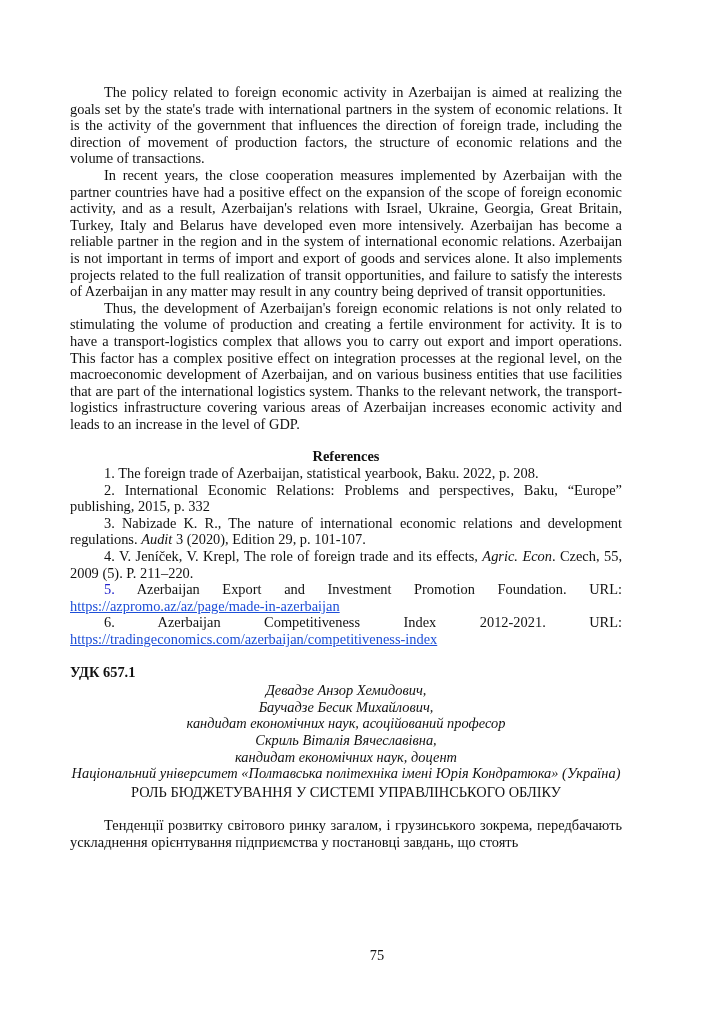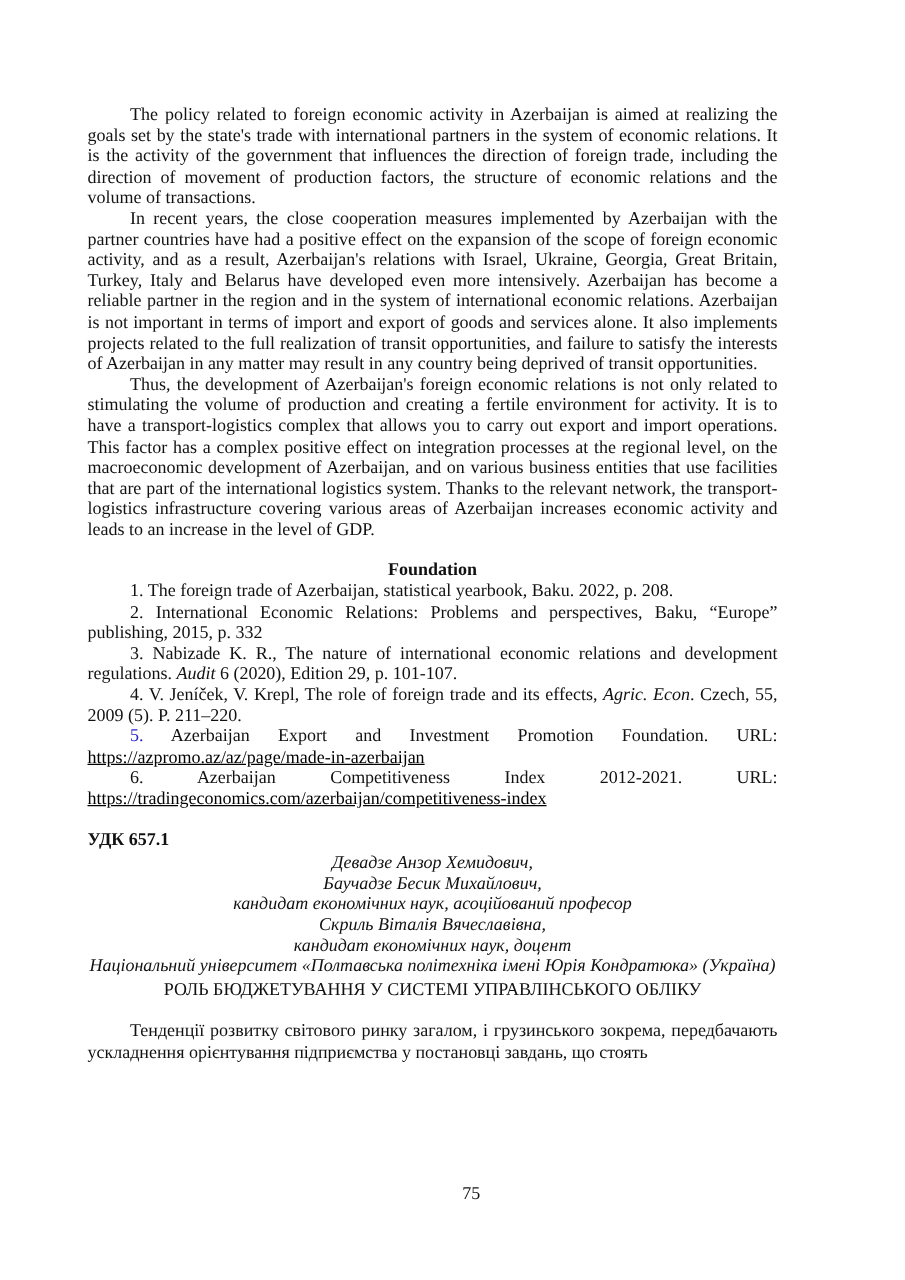--- a/index.html
+++ b/index.html
@@ -36,21 +36,21 @@
     }
     .ref {
       text-align: justify;
       text-indent: 34px;
       margin: 0;
     }
     .ref .num-link {
       color: #2222cc;
     }
     a.url {
-      color: #000000;
+      color: #1d4ed8;
       text-decoration: underline;
     }
     .justify-last {
       text-align-last: justify;
     }
     .udk {
       font-weight: bold;
       margin-top: 16px;
       text-indent: 0;
     }
@@ -85,36 +85,36 @@
   </style>
 </head>
 <body>
 
 <div class="page">
 
   <p>The policy related to foreign economic activity in Azerbaijan is aimed at realizing the goals set by the state's trade with international partners in the system of economic relations. It is the activity of the government that influences the direction of foreign trade, including the direction of movement of production factors, the structure of economic relations and the volume of transactions.</p>
   <p>In recent years, the close cooperation measures implemented by Azerbaijan with the partner countries have had a positive effect on the expansion of the scope of foreign economic activity, and as a result, Azerbaijan's relations with Israel, Ukraine, Georgia, Great Britain, Turkey, Italy and Belarus have developed even more intensively. Azerbaijan has become a reliable partner in the region and in the system of international economic relations. Azerbaijan is not important in terms of import and export of goods and services alone. It also implements projects related to the full realization of transit opportunities, and failure to satisfy the interests of Azerbaijan in any matter may result in any country being deprived of transit opportunities.</p>
   <p>Thus, the development of Azerbaijan's foreign economic relations is not only related to stimulating the volume of production and creating a fertile environment for activity. It is to have a transport-logistics complex that allows you to carry out export and import operations. This factor has a complex positive effect on integration processes at the regional level, on the macroeconomic development of Azerbaijan, and on various business entities that use facilities that are part of the international logistics system. Thanks to the relevant network, the transport-logistics infrastructure covering various areas of Azerbaijan increases economic activity and leads to an increase in the level of GDP.</p>
 
-  <div class="refs-title">Foundation</div>
+  <div class="refs-title">References</div>
 
   <div>
     <div class="ref">
       <span>1.</span>
       <span>The foreign trade of Azerbaijan, statistical yearbook, Baku. 2022, p. 208.</span>
     </div>
 
     <div class="ref">
       <span>2.</span>
       <span>International Economic Relations: Problems and perspectives, Baku, “Europe” publishing, 2015, p. 332</span>
     </div>
 
     <div class="ref">
       <span>3.</span>
-      <span>Nabizade K. R., The nature of international economic relations and development regulations. </span><i>Audit</i><span> 6 (2020), Edition 29, p. 101-107.</span>
+      <span>Nabizade K. R., The nature of international economic relations and development regulations. </span><i>Audit</i><span> 3 (2020), Edition 29, p. 101-107.</span>
     </div>
 
     <div class="ref">
       <span>4.</span>
       <span>V. Jeníček, V. Krepl, The role of foreign trade and its effects, </span><i>Agric. Econ</i><span>. Czech, 55, 2009 (5). P. 211–220.</span>
     </div>
 
     <div class="ref">
       <div class="justify-last">
         <span class="num-link">5.</span>

